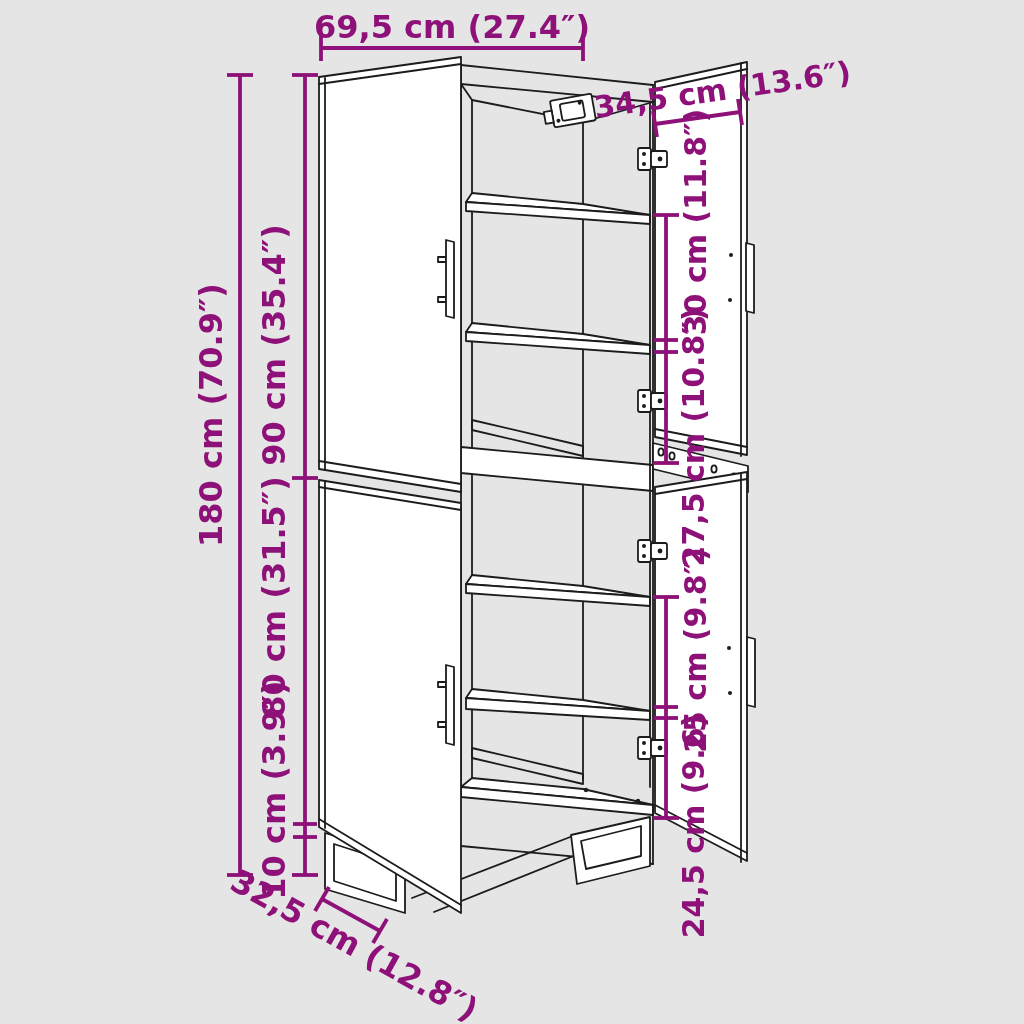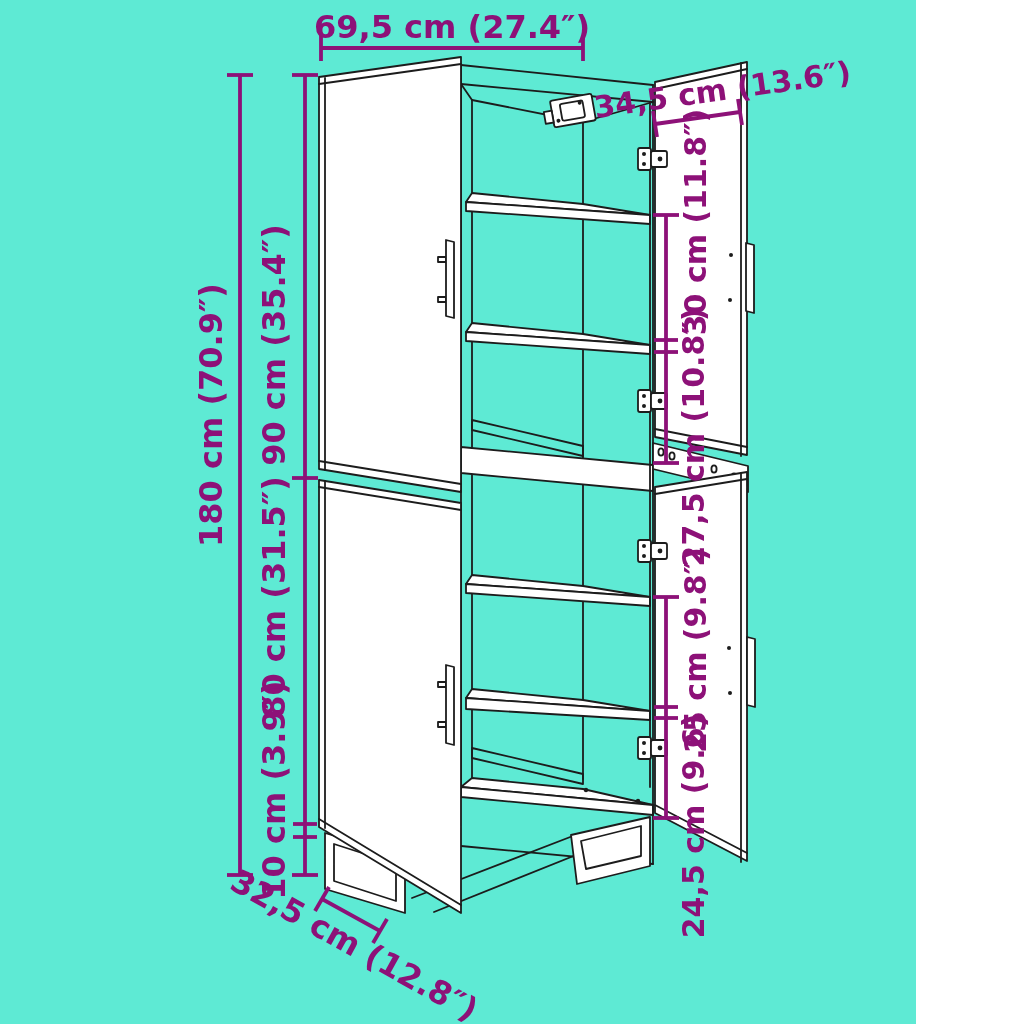--- a/index.html
+++ b/index.html
@@ -1,16 +1,16 @@
 <!DOCTYPE html>
 <html><head>
 <meta charset="utf-8">
 <style>
   html,body{margin:0;padding:0;background:#ffffff;}
-  .stage{width:916px;height:1024px;position:relative;background:#5eead4;overflow:hidden;}
+  .stage{width:1024px;height:1024px;position:relative;background:#e5e5e5;overflow:hidden;}
   svg{display:block;}
   .dim-text{
     font-family:"DejaVu Sans","Liberation Sans",sans-serif;
     font-weight:700;
     fill:#8D1178;
   }
 </style>
 </head>
 <body>
 

